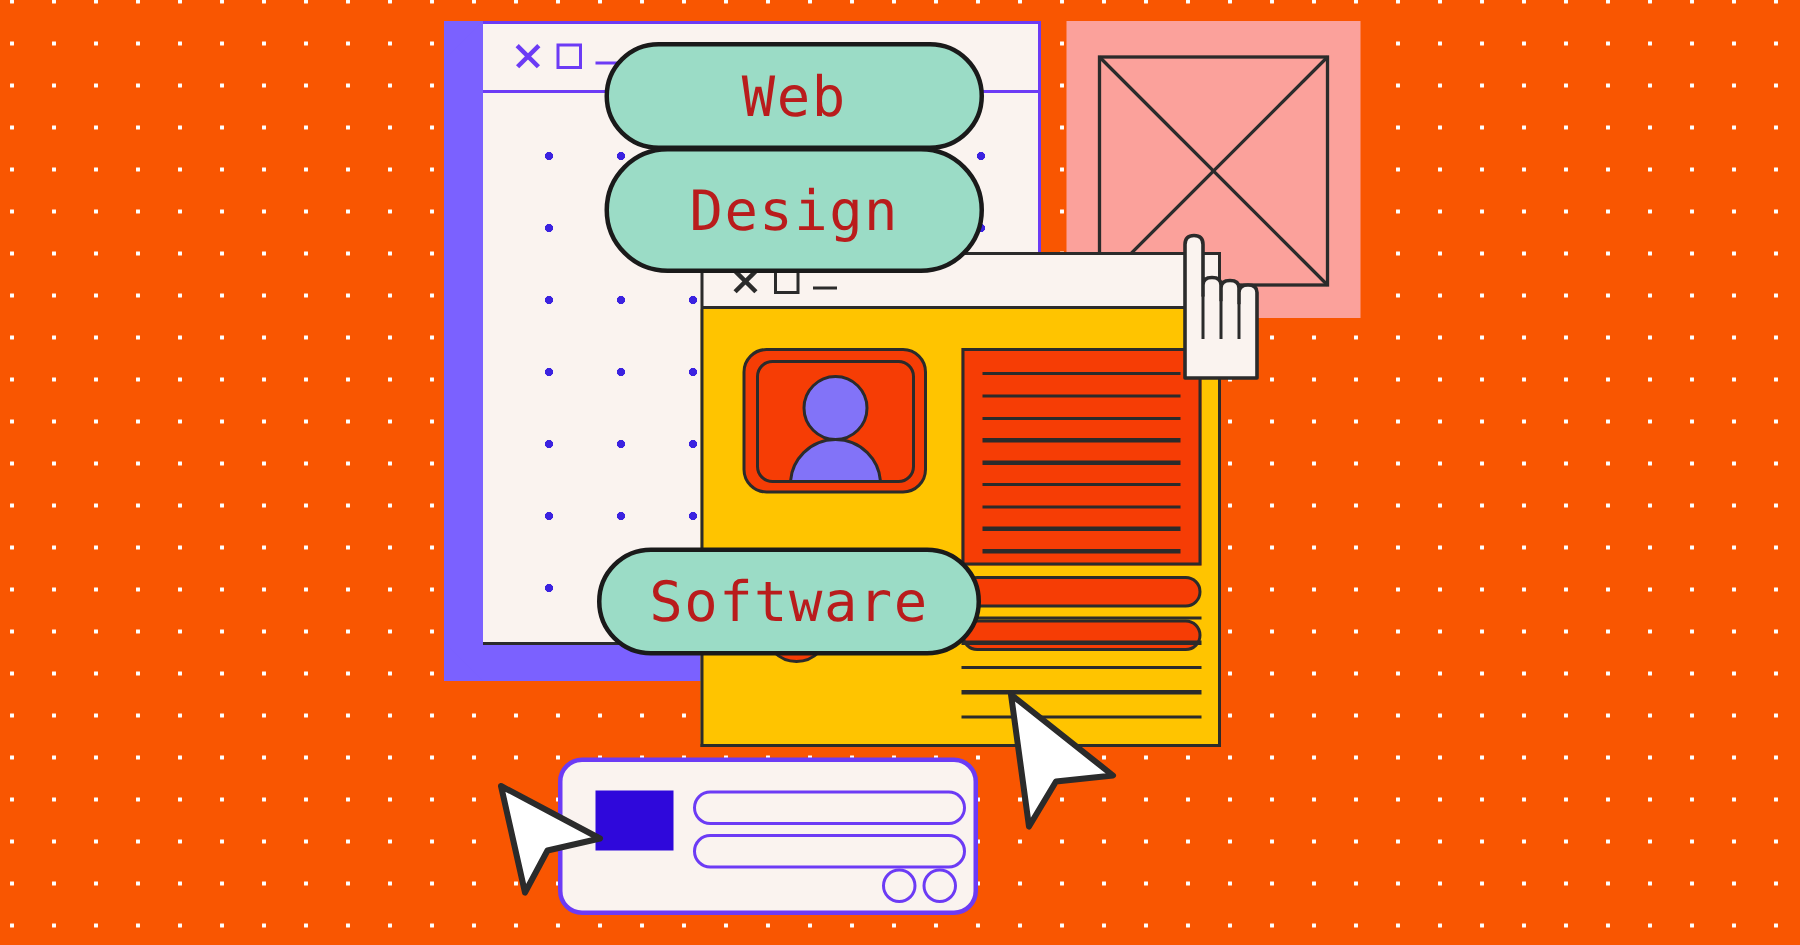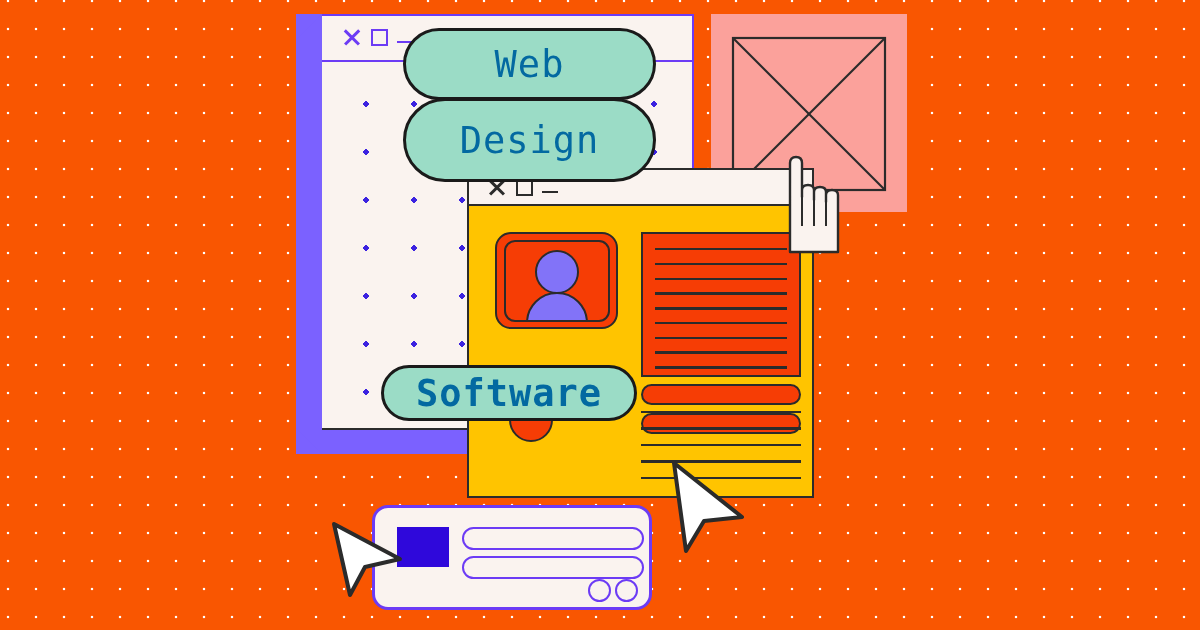--- a/index.html
+++ b/index.html
@@ -230,28 +230,28 @@
   .pill {
     position: absolute;
     background: #9BDCC6;
     border: 3px solid #1a1a1a;
     border-radius: 999px;
     display: flex;
     align-items: center;
     justify-content: center;
     font-family: "DejaVu Sans Mono", "Liberation Mono", monospace;
     font-size: 37px;
-    color: #0369a1;
+    color: #b91c1c;
     letter-spacing: 1px;
     box-sizing: border-box;
     z-index: 14;
   }
   .pill-web     { left: 403px; top: 28px;  width: 253px; height: 72px; }
   .pill-design  { left: 403px; top: 98px;  width: 253px; height: 84px; }
-  .pill-software{ left: 381px; top: 365px; width: 256px; height: 56px; z-index: 16; font-weight: bold; }
+  .pill-software{ left: 398px; top: 365px; width: 256px; height: 72px; z-index: 16; }
 
   
   .card {
     position: absolute;
     left: 372px; top: 505px;
     width: 280px; height: 105px;
     background: #FAF3EF;
     border: 3px solid #6C3BF5;
     border-radius: 16px;
     box-sizing: border-box;

